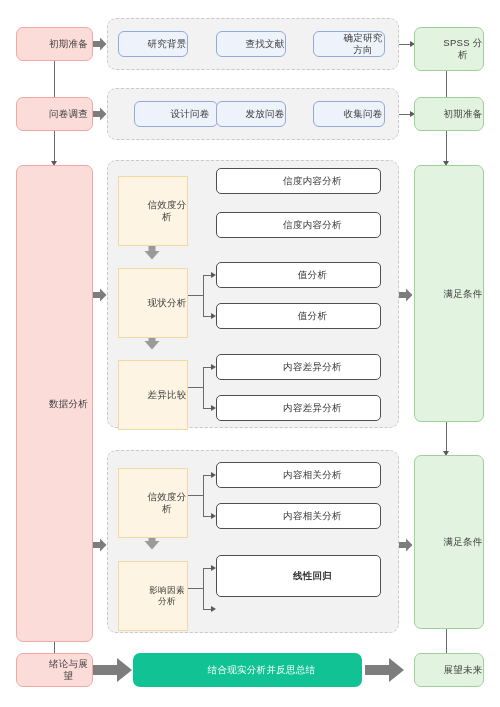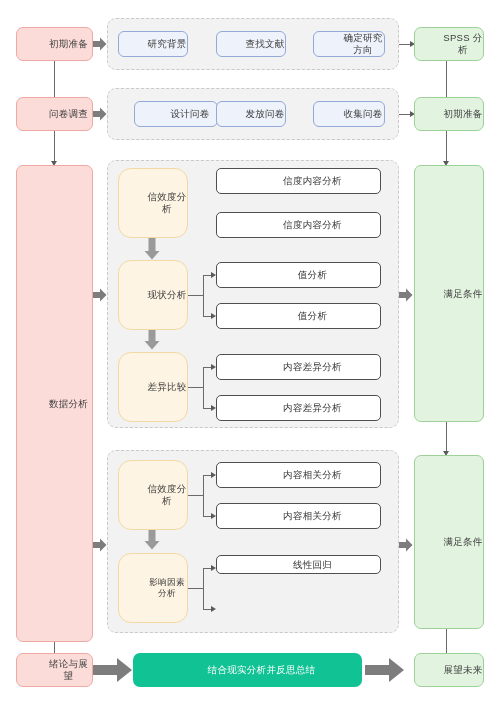--- a/index.html
+++ b/index.html
@@ -47,21 +47,22 @@
   .n-green{
     background:#e2f3e0;
     border:1px solid #9ed09a;
     color:#3c3c3c;
   }
   
   .n-orange{
     background:#fdf4e3;
     border:1px solid #f2d9a4;
     color:#3a3a3a;
-    border-radius:13px;
+    border-radius:0;
+    margin-top:8px;
   }
   
   .n-white{
     background:#ffffff;
     border:1.5px solid #4f4f4f;
     color:#333333;
     border-radius:5px;
   }
   
   .n-teal{
@@ -261,21 +262,21 @@
   <div class="node n-pink" style="left:16px; top:97px; width:77px; height:34px;">
     <span>问卷调查</span>
   </div>
   <div class="node n-pink" style="left:16px; top:165px; width:77px; height:477px;">
     <span>数据分析</span>
   </div>
   <div class="node n-pink" style="left:16px; top:653px; width:77px; height:34px;">
     <span>绪论与展望</span>
   </div>
 
-  <div class="node n-green" style="left:414px; top:27px; width:70px; height:34px;justify-content:center;">
+  <div class="node n-green" style="left:414px; top:27px; width:70px; height:44px;justify-content:center;">
     <span>SPSS 分析</span>
   </div>
   <div class="node n-green" style="left:414px; top:97px; width:70px; height:34px;">
     <span>初期准备</span>
   </div>
   <div class="node n-green" style="left:414px; top:165px; width:70px; height:257px;">
     <span>满足条件</span>
   </div>
   <div class="node n-green" style="left:414px; top:455px; width:70px; height:174px;">
     <span>满足条件</span>
@@ -339,21 +340,21 @@
   <div class="node n-orange" style="left:118px; top:553px; width:70px; height:70px;">
     <span style="font-size:8.6px;">影响因素分析</span>
   </div>
 
   <div class="node n-white" style="left:216px; top:462px; width:165px; height:26px;">
     <span>内容相关分析</span>
   </div>
   <div class="node n-white" style="left:216px; top:503px; width:165px; height:26px;">
     <span>内容相关分析</span>
   </div>
-  <div class="node n-white" style="left:216px; top:555px; width:165px; height:19px;">
+  <div class="node n-white" style="left:216px; top:555px; width:165px; height:42px;font-weight:bold;">
     <span>线性回归</span>
   </div>
 
   <div class="node n-teal" style="left:133px; top:653px; width:229px; height:34px;">
     <span>结合现实分析并反思总结</span>
   </div>
 
 </div>
 
 </body></html>

